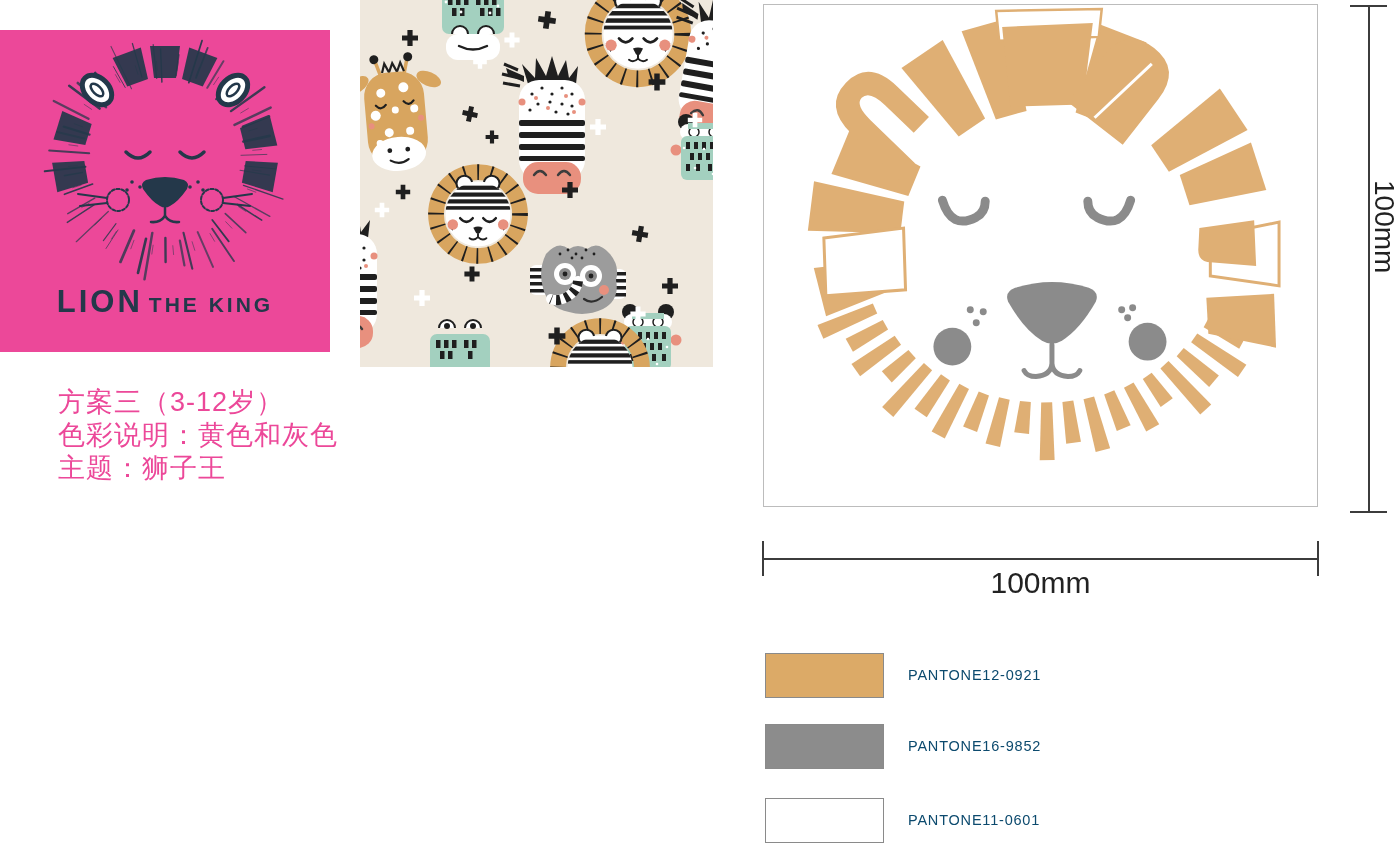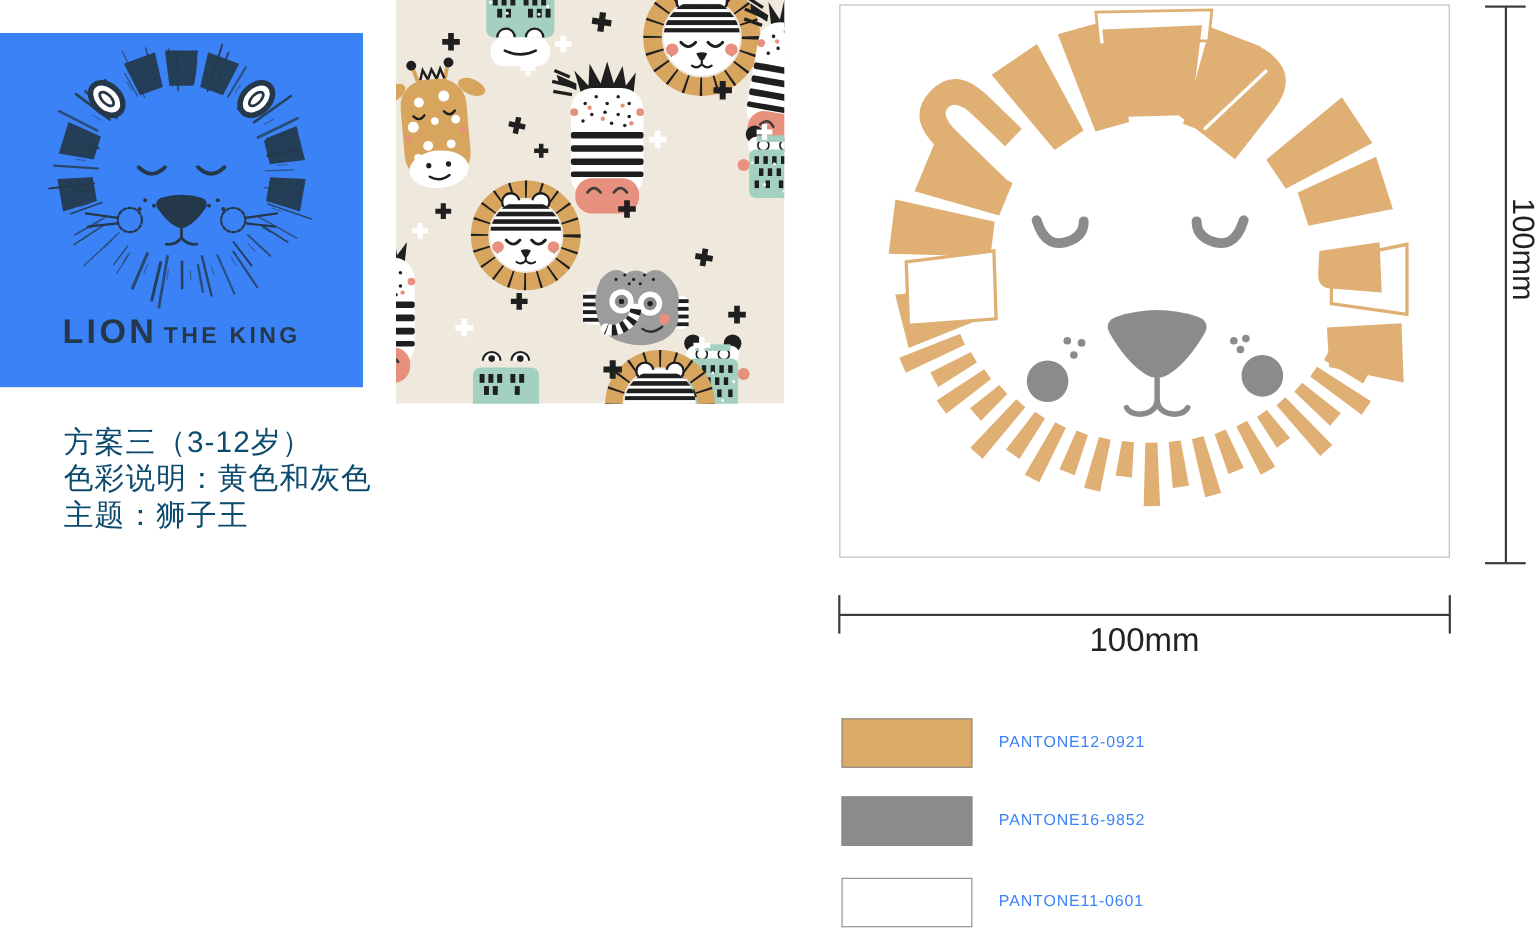--- a/index.html
+++ b/index.html
@@ -1,51 +1,51 @@
 <!DOCTYPE html>
 <html style="--page-bg: #FFFFFF; --navy: #24384A; --tan: #DFAF74; --gray: #8B8B8B; --p-bg: #EFE8DD; --p-tan: #D8A55F; --p-mint: #A3D0BF; --p-pink: #E8907E; --p-black: #1F1F1F; --p-gray: #9C9C9C;"><head>
 <meta charset="utf-8">
 <style>
   html,body{margin:0;padding:0;}
   body{font-family:"Liberation Sans", sans-serif; background:#fff;}
   .page{position:relative;width:1400px;height:844px;background:var(--page-bg,#fff);overflow:hidden;}
 
   
-  .logo-block{position:absolute;left:0;top:30px;width:330px;height:322px;background:#3b82f6;}
+  .logo-block{position:absolute;left:0;top:30px;width:330px;height:322px;background:#ec4899;}
   .logo-caption{position:absolute;left:0;top:254px;width:330px;text-align:center;color:var(--navy);
     font-weight:bold;letter-spacing:3px;white-space:nowrap;}
   .logo-caption .w1{font-size:31px;}
   .logo-caption .w2{font-size:21px;margin-left:6px;}
 
   
   .pattern-block{position:absolute;left:360px;top:0;width:353px;height:367px;}
 
   
-  .proposal-block{position:absolute;left:58px;top:386px;color:#0c4a6e;font-size:27px;line-height:33px;letter-spacing:1px;}
+  .proposal-block{position:absolute;left:58px;top:386px;color:#ec4899;font-size:27px;line-height:33px;letter-spacing:1px;}
 
   
   .artwork-box{position:absolute;left:763px;top:4px;width:555px;height:503px;border:1px solid #bcbcbc;box-sizing:border-box;background:#fff;}
   .artwork-box svg{position:absolute;left:0;top:0;}
 
   
   .dim{position:absolute;background:#3c3c3c;}
   .vdim-line{left:1368px;top:6px;width:2px;height:506px;}
   .vdim-cap{left:1350px;width:37px;height:2px;}
   .vdim-cap.t{top:5px;} .vdim-cap.b{top:511px;}
   .vdim-label{position:absolute;left:1400px;top:180px;transform:rotate(90deg);transform-origin:0 0;
     font-size:28px;color:#222;white-space:nowrap;}
   .hdim-line{left:763px;top:558px;width:555px;height:2px;}
   .hdim-cap{top:541px;width:2px;height:35px;}
   .hdim-cap.l{left:762px;} .hdim-cap.r{left:1317px;}
   .hdim-label{position:absolute;left:763px;top:566px;width:555px;text-align:center;font-size:30px;color:#222;}
 
   
   .palette-row{position:absolute;left:765px;height:46px;display:flex;align-items:center;}
   .palette-row .swatch{width:119px;height:45px;border:1px solid #8a8a8a;box-sizing:border-box;flex:0 0 auto;}
-  .palette-row .plabel{margin-left:24px;font-size:14.5px;letter-spacing:0.8px;color:#3b82f6;}
+  .palette-row .plabel{margin-left:24px;font-size:14.5px;letter-spacing:0.8px;color:#0c4a6e;}
 
   
   .f-tan{fill:var(--tan);} .s-tan{stroke:var(--tan);}
   .f-gray{fill:var(--gray);} .s-gray{stroke:var(--gray);}
   .f-navy{fill:var(--navy);} .s-navy{stroke:var(--navy);}
   .f-ptan{fill:var(--p-tan);} .f-mint{fill:var(--p-mint);} .f-pink{fill:var(--p-pink);}
   .f-pblack{fill:var(--p-black);} .f-white{fill:#fff;} .f-pgray{fill:var(--p-gray);}
 </style>
 </head>
 <body>

